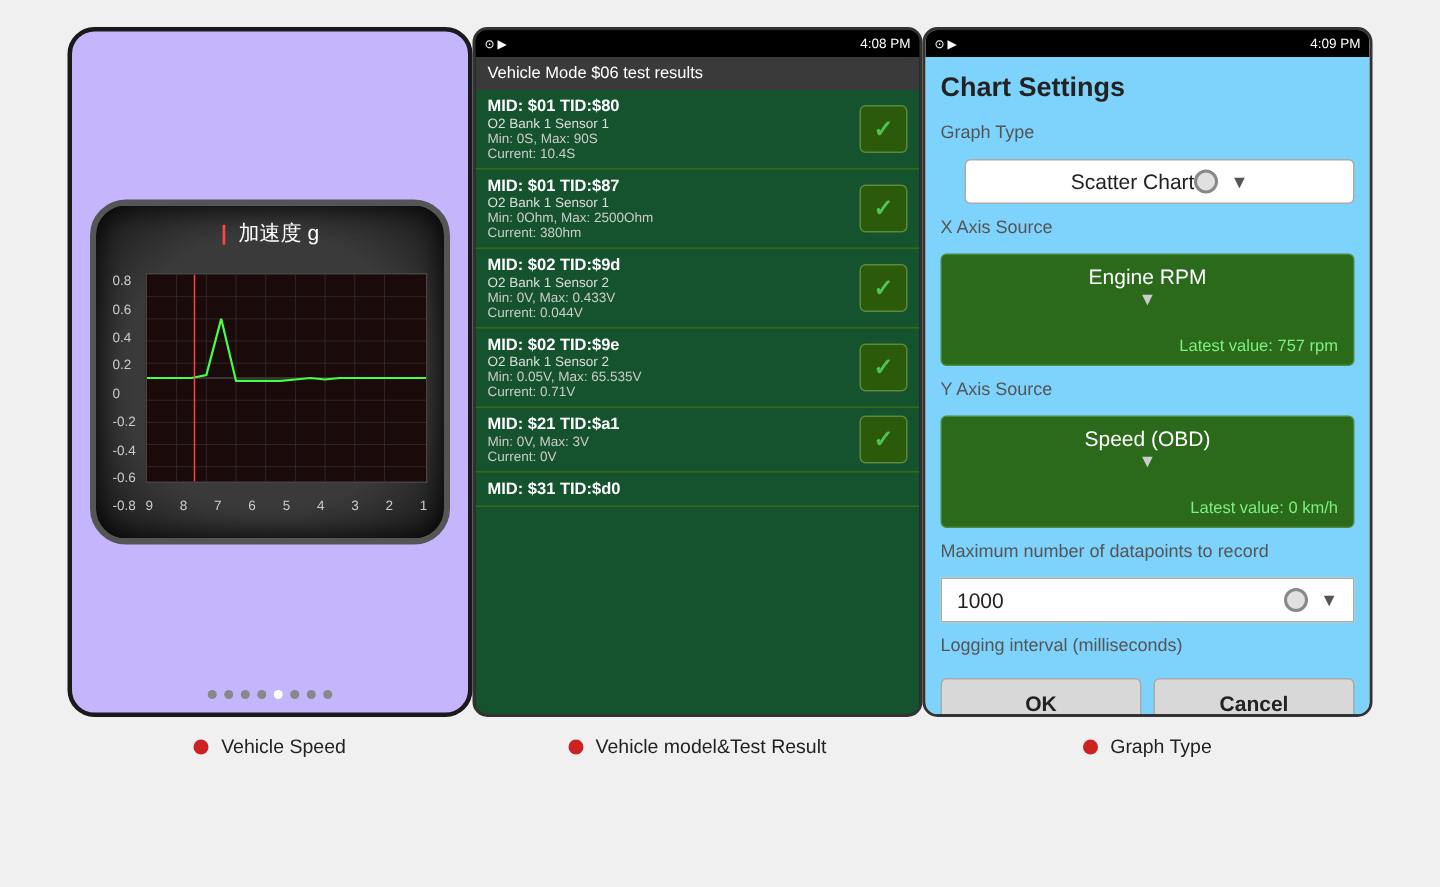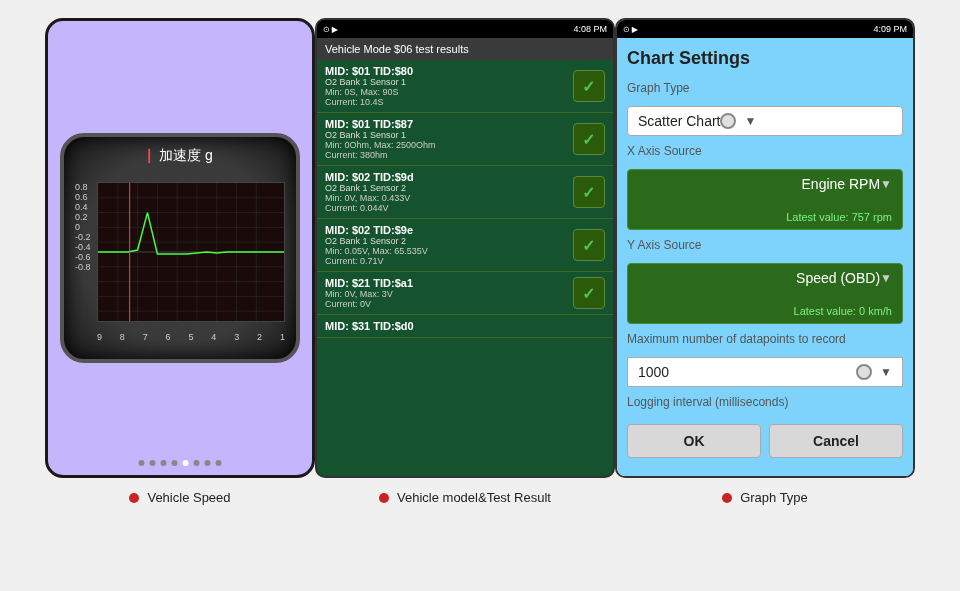--- a/index.html
+++ b/index.html
@@ -88,21 +88,21 @@
       margin-top: 28px;
     }
 
     .y-axis-labels {
       position: absolute;
       left: 0;
       top: 0;
       height: 100%;
       display: flex;
       flex-direction: column;
-      justify-content: flex-start;
+      justify-content: space-between;
       color: #ccc;
       font-size: 9px;
       width: 22px;
     }
 
     .chart-canvas {
       position: absolute;
       left: 22px;
       top: 0;
       width: 188px;
@@ -268,25 +268,26 @@
       margin-bottom: 3px;
     }
 
     .cs-dropdown {
       background: #fff;
       border: 1px solid #aaa;
       border-radius: 4px;
       padding: 6px 10px;
       display: flex;
       align-items: center;
-      justify-content: flex-start;
+      justify-content: center;
       font-size: 14px;
       color: #222;
       cursor: pointer;
       position: relative;
+      margin-left: 16px;
     }
 
     .cs-dropdown-right {
       display: flex;
       align-items: center;
       gap: 8px;
     }
 
     .radio-circle {
       width: 16px;
@@ -311,20 +312,21 @@
       cursor: pointer;
       position: relative;
     }
 
     .cs-axis-title {
       color: #fff;
       font-size: 14px;
       display: flex;
       justify-content: flex-end;
       align-items: center;
+      flex-direction: column;
     }
 
     .cs-axis-value {
       color: #7fef7f;
       font-size: 11px;
       margin-top: 19px;
       text-align: right;
     }
 
     .cs-number-row {

